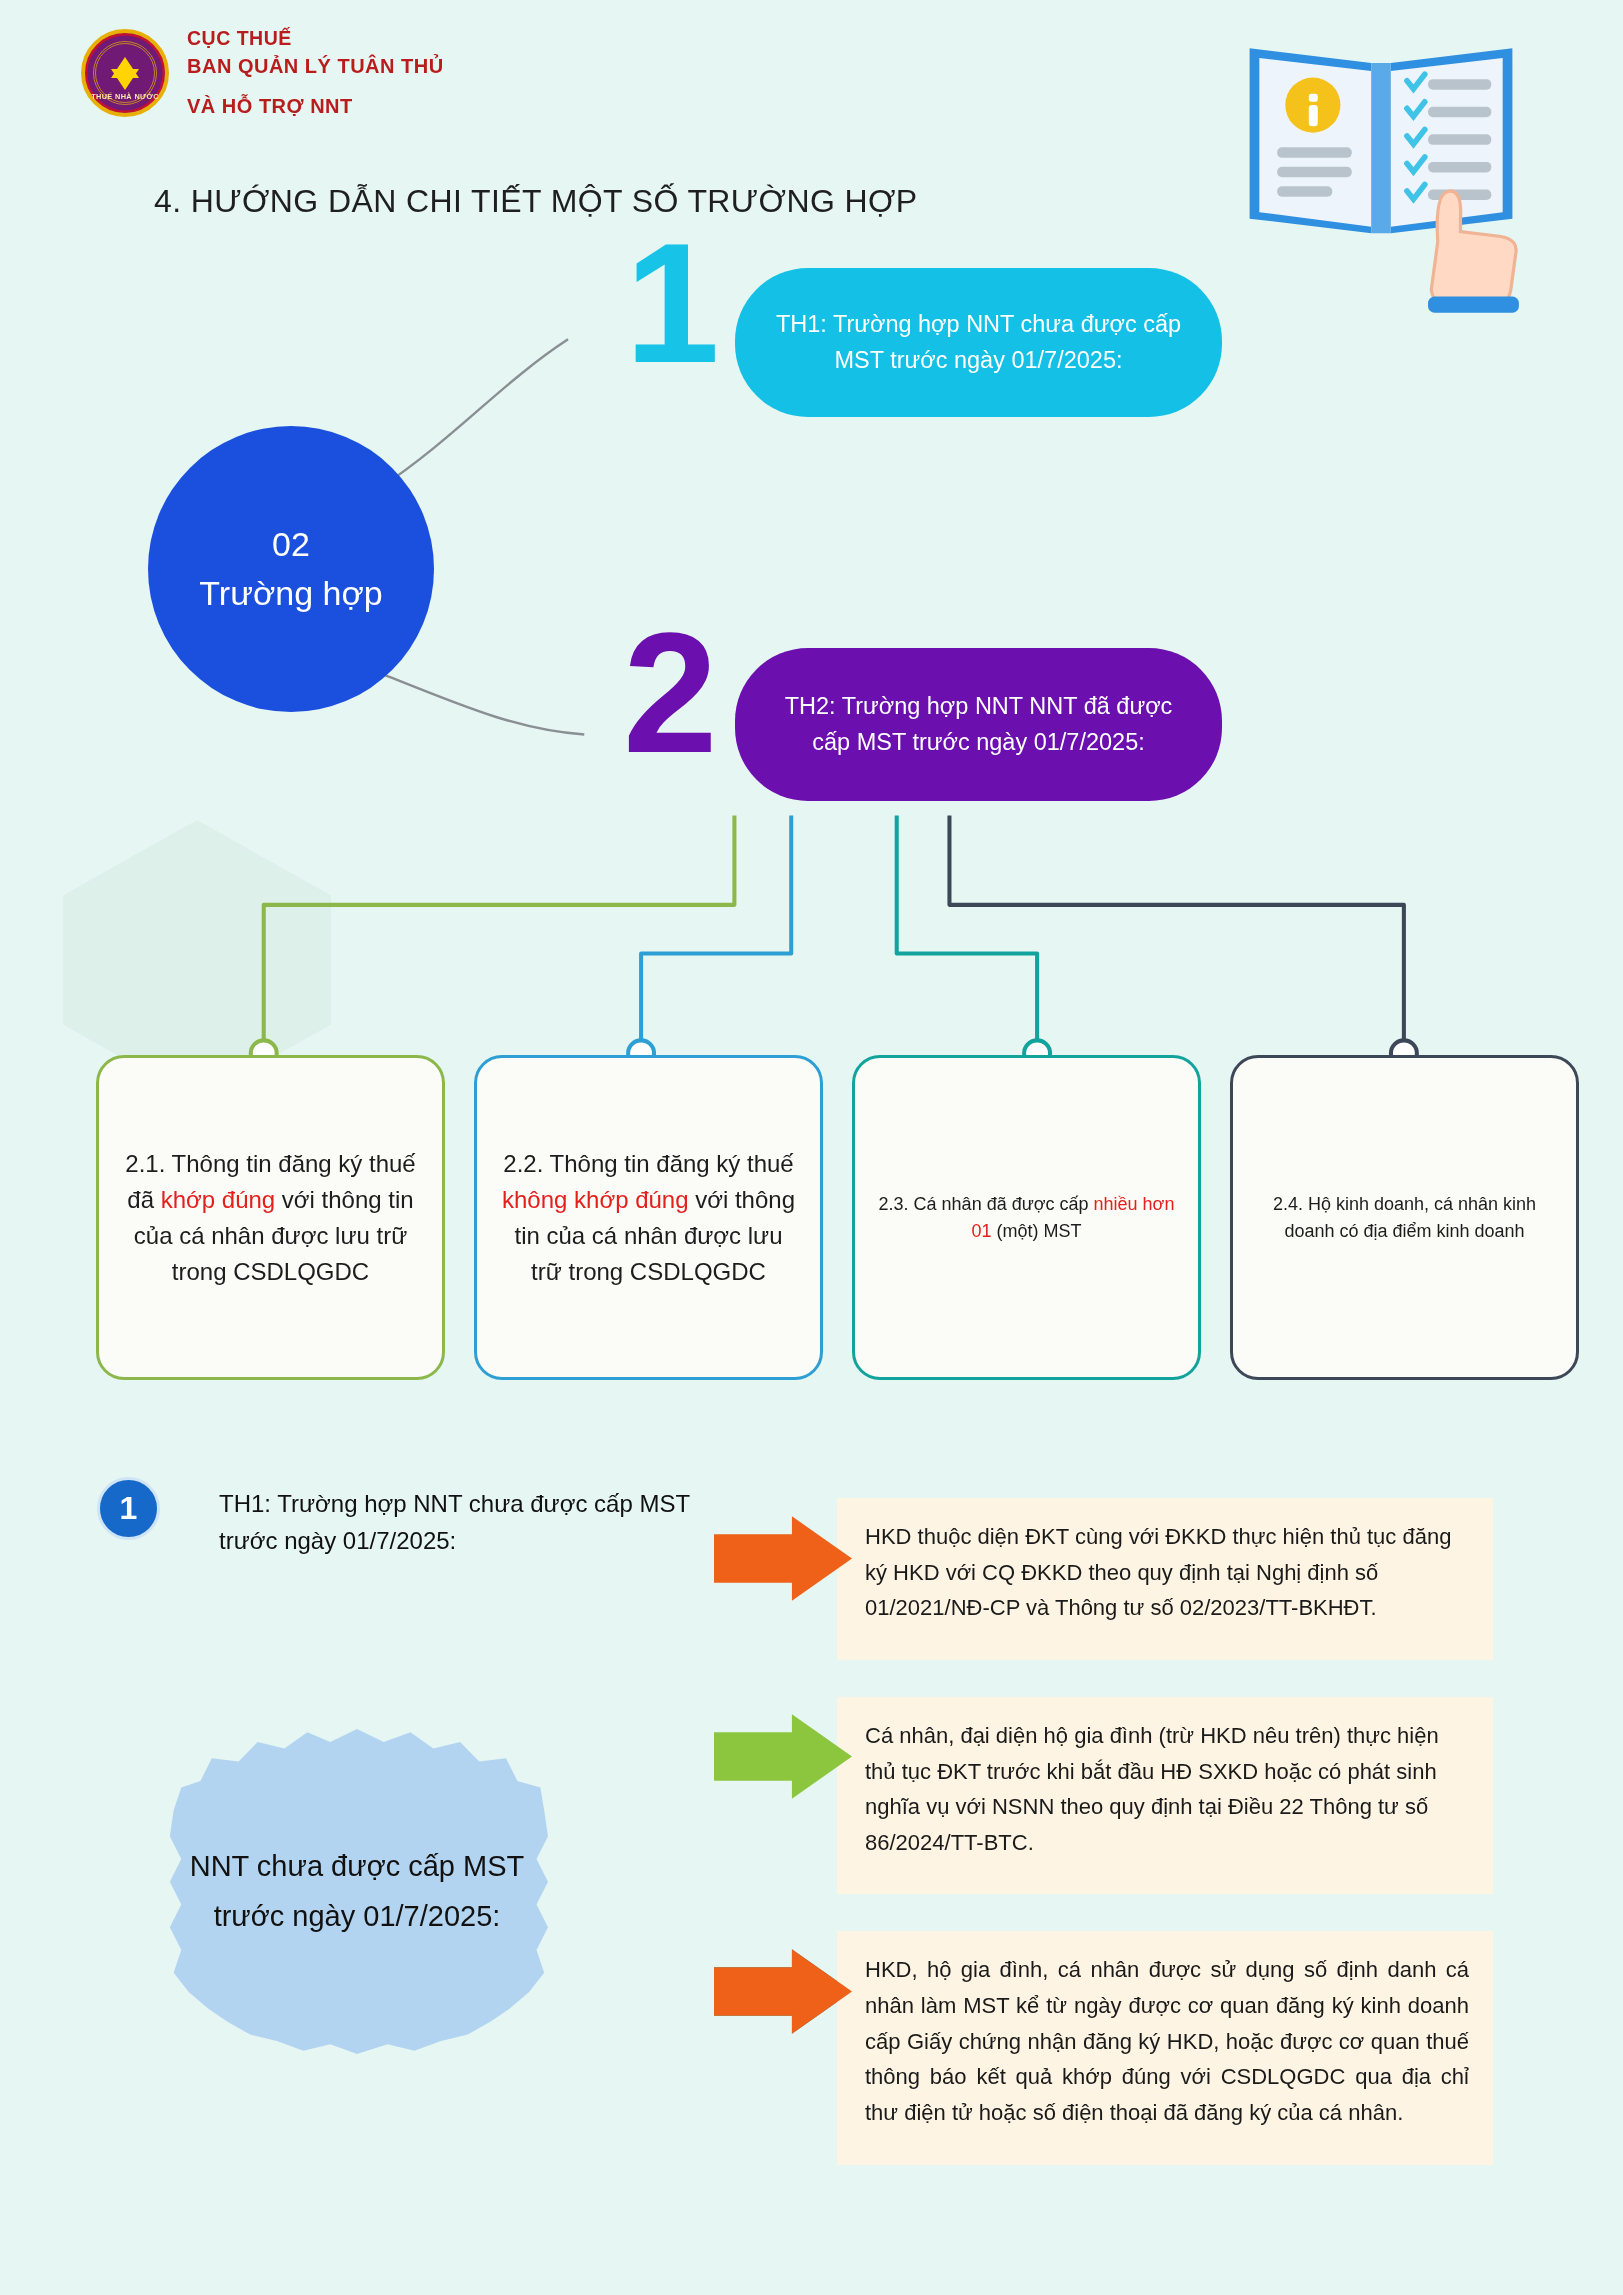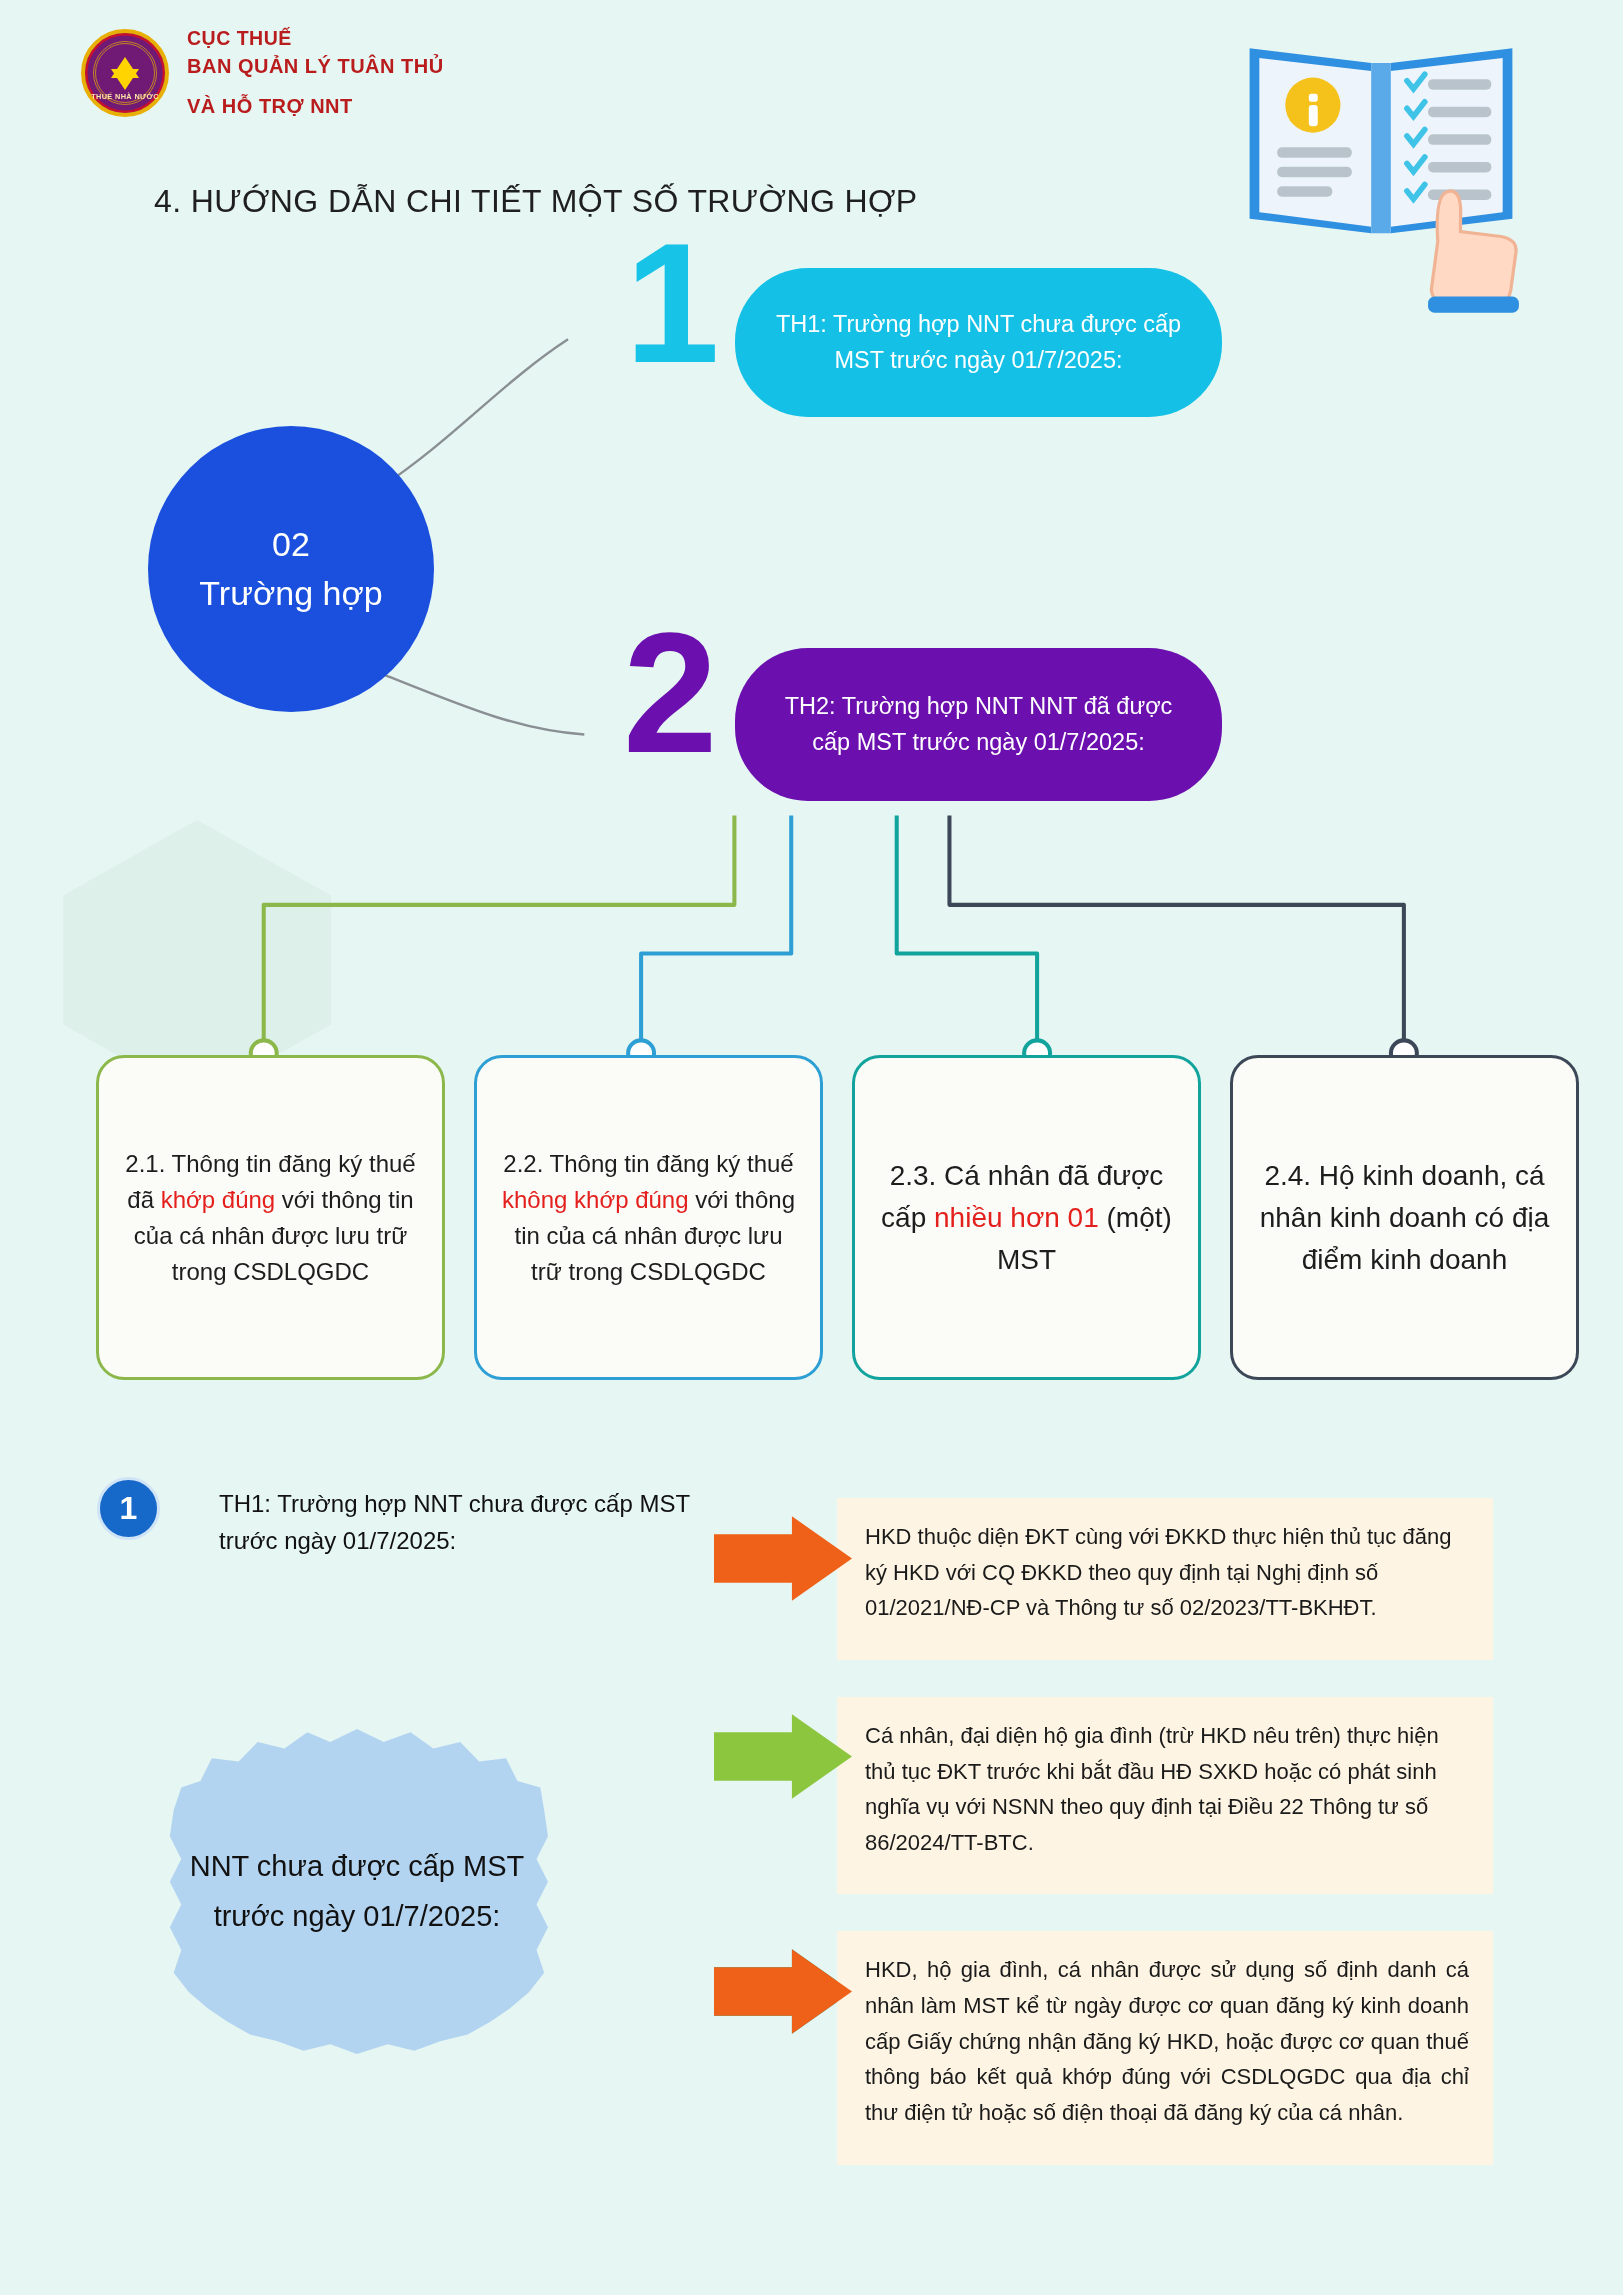--- a/index.html
+++ b/index.html
@@ -100,21 +100,21 @@
   .leafrow { position:absolute; left:96px; top:1055px; width:1619px; display:flex; gap:29px; }
   .leafbox {
     width:349px; height:325px; border-radius:28px; background:#fbfbf7;
     display:flex; align-items:center; justify-content:center; text-align:center;
     padding:18px 21px; font-size:24px; line-height:1.5; color:#1d1d1d;
   }
   .lb1 { border:3.2px solid #8cb84b; }
   .lb2 { border:3.2px solid #2e9fd4; }
   .lb3 { border:3.2px solid #12a39c; }
   .lb4 { border:3.2px solid #3c4857; }
-  .leafbox.big { font-size:28px;text-align:center; }
+  .leafbox.big { font-size:18px;text-align:center; }
   .red { color:#e4201d; }
 
   
   .badge1 {
     position:absolute; left:97px; top:1477px; width:63px; height:63px; border-radius:50%;
     background:#1769c9; color:#fff; display:flex; align-items:center; justify-content:center;
     font-size:32px; font-weight:bold; border:3.2px solid #cfe4f7;
   }
   .th1-label {
     position:absolute; left:219px; top:1485px; width:519px;

